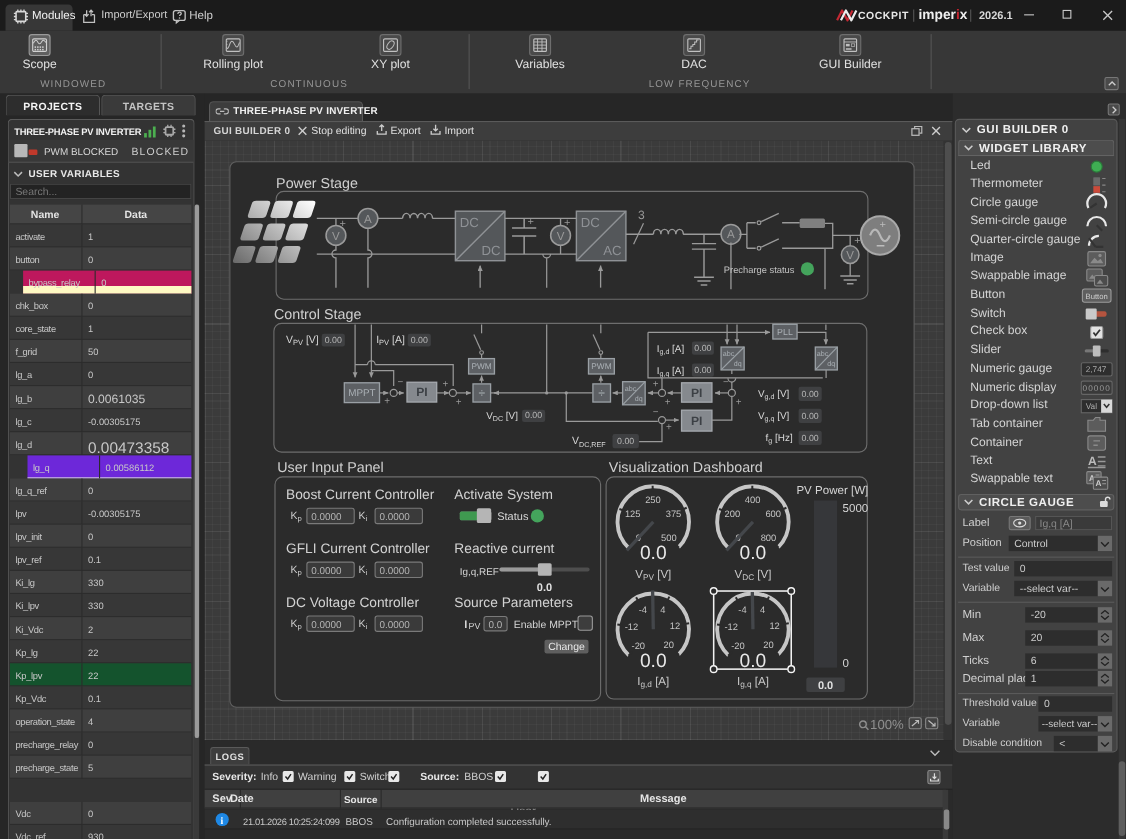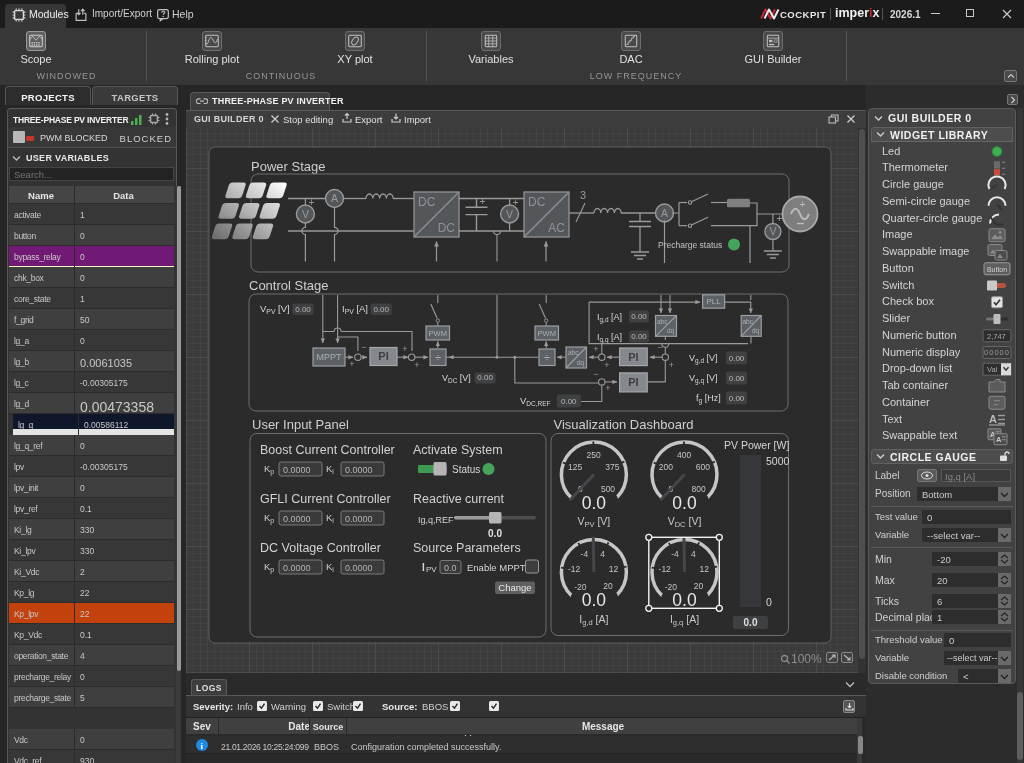--- a/index.html
+++ b/index.html
@@ -153,21 +153,21 @@
     <div style="position:absolute;left:0;top:0px;width:165px;height:21px;background:#373737;border-bottom:1px solid #2c2c2c;box-sizing:border-box">
       <span style="position:absolute;left:5px;top:6px;font-size:8.5px;letter-spacing:-0.3px;color:#c8c8c8">activate</span>
       <span style="position:absolute;left:71px;top:6px;font-size:8.5px;color:#c8c8c8">1</span>
       <span style="position:absolute;left:65px;top:0;width:1px;height:21px;background:#2c2c2c"></span>
     </div>
     <div style="position:absolute;left:0;top:21px;width:165px;height:21px;background:#3f3f3f;border-bottom:1px solid #2c2c2c;box-sizing:border-box">
       <span style="position:absolute;left:5px;top:6px;font-size:8.5px;letter-spacing:-0.3px;color:#c8c8c8">button</span>
       <span style="position:absolute;left:71px;top:6px;font-size:8.5px;color:#c8c8c8">0</span>
       <span style="position:absolute;left:65px;top:0;width:1px;height:21px;background:#2c2c2c"></span>
     </div>
-    <div style="position:absolute;left:0;top:42px;width:165px;height:21px;background:#701a75;border-bottom:1px solid #fef9c3;box-sizing:border-box">
+    <div style="position:absolute;left:12px;top:42px;width:165px;height:21px;background:#be185d;border-bottom:7px solid #fef9c3;box-sizing:border-box">
       <span style="position:absolute;left:5px;top:6px;font-size:8.5px;letter-spacing:-0.3px;color:#c8c8c8">bypass_relay</span>
       <span style="position:absolute;left:71px;top:6px;font-size:8.5px;color:#c8c8c8">0</span>
       <span style="position:absolute;left:65px;top:0;width:1px;height:21px;background:#2c2c2c"></span>
     </div>
     <div style="position:absolute;left:0;top:63px;width:165px;height:21px;background:#3f3f3f;border-bottom:1px solid #2c2c2c;box-sizing:border-box">
       <span style="position:absolute;left:5px;top:6px;font-size:8.5px;letter-spacing:-0.3px;color:#c8c8c8">chk_box</span>
       <span style="position:absolute;left:71px;top:6px;font-size:8.5px;color:#c8c8c8">0</span>
       <span style="position:absolute;left:65px;top:0;width:1px;height:21px;background:#2c2c2c"></span>
     </div>
     <div style="position:absolute;left:0;top:84px;width:165px;height:21px;background:#373737;border-bottom:1px solid #2c2c2c;box-sizing:border-box">
@@ -193,21 +193,21 @@
     <div style="position:absolute;left:0;top:168px;width:165px;height:21px;background:#373737;border-bottom:1px solid #2c2c2c;box-sizing:border-box">
       <span style="position:absolute;left:5px;top:6px;font-size:8.5px;letter-spacing:-0.3px;color:#c8c8c8">lg_c</span>
       <span style="position:absolute;left:71px;top:6px;font-size:8.5px;color:#c8c8c8">-0.00305175</span>
       <span style="position:absolute;left:65px;top:0;width:1px;height:21px;background:#2c2c2c"></span>
     </div>
     <div style="position:absolute;left:0;top:189px;width:165px;height:21px;background:#3f3f3f;border-bottom:1px solid #2c2c2c;box-sizing:border-box">
       <span style="position:absolute;left:5px;top:6px;font-size:8.5px;letter-spacing:-0.3px;color:#c8c8c8">lg_d</span>
       <span style="position:absolute;left:71px;top:6px;font-size:14px;color:#c8c8c8">0.00473358</span>
       <span style="position:absolute;left:65px;top:0;width:1px;height:21px;background:#2c2c2c"></span>
     </div>
-    <div style="position:absolute;left:4px;top:210px;width:165px;height:21px;background:#0f172a;border-bottom:6px solid #e5e5e5;box-sizing:border-box">
+    <div style="position:absolute;left:16px;top:210px;width:165px;height:21px;background:#6d28d9;border-bottom:1px solid #e5e5e5;box-sizing:border-box">
       <span style="position:absolute;left:5px;top:6px;font-size:8.5px;letter-spacing:-0.3px;color:#c8c8c8">lg_q</span>
       <span style="position:absolute;left:71px;top:6px;font-size:8.5px;color:#c8c8c8">0.00586112</span>
       <span style="position:absolute;left:65px;top:0;width:1px;height:21px;background:#2c2c2c"></span>
     </div>
     <div style="position:absolute;left:0;top:231px;width:165px;height:21px;background:#3f3f3f;border-bottom:1px solid #2c2c2c;box-sizing:border-box">
       <span style="position:absolute;left:5px;top:6px;font-size:8.5px;letter-spacing:-0.3px;color:#c8c8c8">lg_q_ref</span>
       <span style="position:absolute;left:71px;top:6px;font-size:8.5px;color:#c8c8c8">0</span>
       <span style="position:absolute;left:65px;top:0;width:1px;height:21px;background:#2c2c2c"></span>
     </div>
     <div style="position:absolute;left:0;top:252px;width:165px;height:21px;background:#373737;border-bottom:1px solid #2c2c2c;box-sizing:border-box">
@@ -238,21 +238,21 @@
     <div style="position:absolute;left:0;top:357px;width:165px;height:21px;background:#3f3f3f;border-bottom:1px solid #2c2c2c;box-sizing:border-box">
       <span style="position:absolute;left:5px;top:6px;font-size:8.5px;letter-spacing:-0.3px;color:#c8c8c8">Ki_Vdc</span>
       <span style="position:absolute;left:71px;top:6px;font-size:8.5px;color:#c8c8c8">2</span>
       <span style="position:absolute;left:65px;top:0;width:1px;height:21px;background:#2c2c2c"></span>
     </div>
     <div style="position:absolute;left:0;top:378px;width:165px;height:21px;background:#373737;border-bottom:1px solid #2c2c2c;box-sizing:border-box">
       <span style="position:absolute;left:5px;top:6px;font-size:8.5px;letter-spacing:-0.3px;color:#c8c8c8">Kp_lg</span>
       <span style="position:absolute;left:71px;top:6px;font-size:8.5px;color:#c8c8c8">22</span>
       <span style="position:absolute;left:65px;top:0;width:1px;height:21px;background:#2c2c2c"></span>
     </div>
-    <div style="position:absolute;left:0;top:399px;width:165px;height:21px;background:#c2410c;border-bottom:1px solid #2c2c2c;box-sizing:border-box">
+    <div style="position:absolute;left:0;top:399px;width:165px;height:21px;background:#14532d;border-bottom:1px solid #2c2c2c;box-sizing:border-box">
       <span style="position:absolute;left:5px;top:6px;font-size:8.5px;letter-spacing:-0.3px;color:#c8c8c8">Kp_lpv</span>
       <span style="position:absolute;left:71px;top:6px;font-size:8.5px;color:#c8c8c8">22</span>
       <span style="position:absolute;left:65px;top:0;width:1px;height:21px;background:#2c2c2c"></span>
     </div>
     <div style="position:absolute;left:0;top:420px;width:165px;height:21px;background:#373737;border-bottom:1px solid #2c2c2c;box-sizing:border-box">
       <span style="position:absolute;left:5px;top:6px;font-size:8.5px;letter-spacing:-0.3px;color:#c8c8c8">Kp_Vdc</span>
       <span style="position:absolute;left:71px;top:6px;font-size:8.5px;color:#c8c8c8">0.1</span>
       <span style="position:absolute;left:65px;top:0;width:1px;height:21px;background:#2c2c2c"></span>
     </div>
     <div style="position:absolute;left:0;top:441px;width:165px;height:21px;background:#3f3f3f;border-bottom:1px solid #2c2c2c;box-sizing:border-box">
@@ -674,21 +674,21 @@
 <div class="a" style="left:382px;top:701px;font-size:9.5px;font-weight:bold;color:#e8e8e8">Source:</div>
 <div class="a" style="left:422px;top:701px;font-size:9.5px;color:#d0d0d0">BBOS</div>
 <div class="a" style="left:464px;top:732px;font-size:11px;color:#d0d0d0">User</div>
 <div class="a" style="left:843px;top:700px;width:12px;height:13px;background:#555;border:1px solid #888;border-radius:2px"></div>
 <svg class="a" style="left:845px;top:702px" width="9" height="9" viewBox="0 0 9 9" fill="none" stroke="#ddd" stroke-width="1.1">
     <path d="M1 6 v2 h7 v-2 M4.5 1 v4.5 M2.8 4 l1.7 1.8 L6.2 4"></path>
   </svg>
 <div class="a" style="left:186px;top:718px;width:674px;height:17px;background:#404040;border-bottom:1px solid #2a2a2a">
 <span style="position:absolute;left:7px;top:3px;font-size:10px;font-weight:bold;color:#e5e5e5">Sev</span>
 <span style="position:absolute;left:32px;top:0;width:1px;height:17px;background:#2a2a2a"></span>
-<span style="position:absolute;left:34px;top:3px;width:90px;text-align:right;font-size:10px;font-weight:bold;color:#e5e5e5">Date</span>
+<span style="position:absolute;left:23px;top:3px;width:90px;text-align:left;font-size:10px;font-weight:bold;color:#e5e5e5">Date</span>
 <span style="position:absolute;left:123px;top:0;width:1px;height:17px;background:#2a2a2a"></span>
 <span style="position:absolute;left:124px;top:3.5px;width:36px;text-align:center;font-size:9px;font-weight:bold;color:#e5e5e5">Source</span>
 <span style="position:absolute;left:160px;top:0;width:1px;height:17px;background:#2a2a2a"></span>
 <span style="position:absolute;left:160px;top:3px;width:514px;text-align:center;font-size:10px;font-weight:bold;color:#e5e5e5">Message</span>
 </div>
 <div class="a" style="left:186px;top:736px;width:674px;height:18px;background:#2e2e2e;border-bottom:1px solid #252525"></div>
 <div class="a" style="left:196px;top:739px;width:12px;height:12px;background:#1e88e5;border-radius:50%"></div>
 <div class="a" style="left:200.5px;top:740.5px;font-size:9px;font-weight:bold;color:#fff;font-family:'Liberation Serif',serif">i</div>
 <div class="a" style="left:221px;top:741.5px;font-size:8.5px;letter-spacing:-0.3px;color:#c8c8c8">21.01.2026 10:25:24:099</div>
 <div class="a" style="left:314px;top:741.5px;font-size:9px;color:#c8c8c8">BBOS</div>
@@ -734,21 +734,21 @@
 <div style="position:absolute;left:882px;top:161.25px;font-size:11px;color:#d4d4d4">Thermometer</div>
 <div style="position:absolute;left:882px;top:178.0px;font-size:11px;color:#d4d4d4">Circle gauge</div>
 <div style="position:absolute;left:882px;top:194.75px;font-size:11px;color:#d4d4d4">Semi-circle gauge</div>
 <div style="position:absolute;left:882px;top:211.5px;font-size:11px;color:#d4d4d4">Quarter-circle gauge</div>
 <div style="position:absolute;left:882px;top:228.25px;font-size:11px;color:#d4d4d4">Image</div>
 <div style="position:absolute;left:882px;top:245.0px;font-size:11px;color:#d4d4d4">Swappable image</div>
 <div style="position:absolute;left:882px;top:261.75px;font-size:11px;color:#d4d4d4">Button</div>
 <div style="position:absolute;left:882px;top:278.5px;font-size:11px;color:#d4d4d4">Switch</div>
 <div style="position:absolute;left:882px;top:295.25px;font-size:11px;color:#d4d4d4">Check box</div>
 <div style="position:absolute;left:882px;top:312.0px;font-size:11px;color:#d4d4d4">Slider</div>
-<div style="position:absolute;left:882px;top:328.75px;font-size:11px;color:#d4d4d4">Numeric button</div>
+<div style="position:absolute;left:882px;top:328.75px;font-size:11px;color:#d4d4d4">Numeric gauge</div>
 <div style="position:absolute;left:882px;top:345.5px;font-size:11px;color:#d4d4d4">Numeric display</div>
 <div style="position:absolute;left:882px;top:362.25px;font-size:11px;color:#d4d4d4">Drop-down list</div>
 <div style="position:absolute;left:882px;top:379.0px;font-size:11px;color:#d4d4d4">Tab container</div>
 <div style="position:absolute;left:882px;top:395.75px;font-size:11px;color:#d4d4d4">Container</div>
 <div style="position:absolute;left:882px;top:412.5px;font-size:11px;color:#d4d4d4">Text</div>
 <div style="position:absolute;left:882px;top:429.25px;font-size:11px;color:#d4d4d4">Swappable text</div>
 <svg class="a" style="left:866px;top:140px" width="155" height="310" viewBox="866 140 155 310">
     <circle cx="997" cy="151.5" r="5" fill="#3fae53" stroke="#2a7a3a" stroke-width="1"></circle>
     <rect x="994" y="161.25" width="6" height="14" rx="1" fill="#555"></rect>
     <rect x="994" y="161.25" width="6" height="7" fill="#6a6a6a"></rect>
@@ -813,21 +813,21 @@
 <div class="a" style="left:875px;top:470px;font-size:10px;color:#d0d0d0">Label</div>
 <div class="a" style="left:917px;top:469px;width:20px;height:13px;background:#5a5a5a;border:1px solid #777;border-radius:2px"></div>
 <svg class="a" style="left:920px;top:471px" width="14" height="9" viewBox="0 0 14 9">
     <ellipse cx="7" cy="4.5" rx="5.5" ry="3.5" fill="none" stroke="#ddd" stroke-width="1"></ellipse>
     <circle cx="7" cy="4.5" r="1.5" fill="#ddd"></circle>
   </svg>
 <div class="a" style="left:941px;top:469px;width:70px;height:13px;background:#3a3a3a;border:1px solid #555"></div>
 <div class="a" style="left:945px;top:471px;font-size:9.5px;color:#888">Ig,q [A]</div>
 <div class="a" style="left:875px;top:488px;font-size:10px;color:#d0d0d0">Position</div>
 <div class="a" style="left:917px;top:487px;width:94px;height:14px;background:#2d2d2d"></div>
-<div class="a" style="left:922px;top:489px;font-size:9.5px;color:#ccc">Bottom</div>
+<div class="a" style="left:922px;top:489px;font-size:9.5px;color:#ccc">Control</div>
 <div class="a" style="left:998px;top:487px;width:13px;height:14px;background:#6a6a6a"></div>
 <svg class="a" style="left:1000px;top:492px" width="9" height="6">
     <path d="M1 1 L4.5 4.5 L8 1" stroke="#222" stroke-width="1.3" fill="none"></path>
   </svg>
 <div class="a" style="left:871px;top:506px;width:142px;height:1px;background:#5a5a5a"></div>
 <div class="a" style="left:875px;top:511px;font-size:9.5px;color:#d0d0d0">Test value</div>
 <div class="a" style="left:922px;top:510px;width:89px;height:14px;background:#2d2d2d"></div>
 <div class="a" style="left:927px;top:512px;font-size:9.5px;color:#ccc">0</div>
 <div class="a" style="left:875px;top:529px;font-size:9.5px;color:#d0d0d0">Variable</div>
 <div class="a" style="left:922px;top:528px;width:76px;height:14px;background:#2d2d2d"></div>

